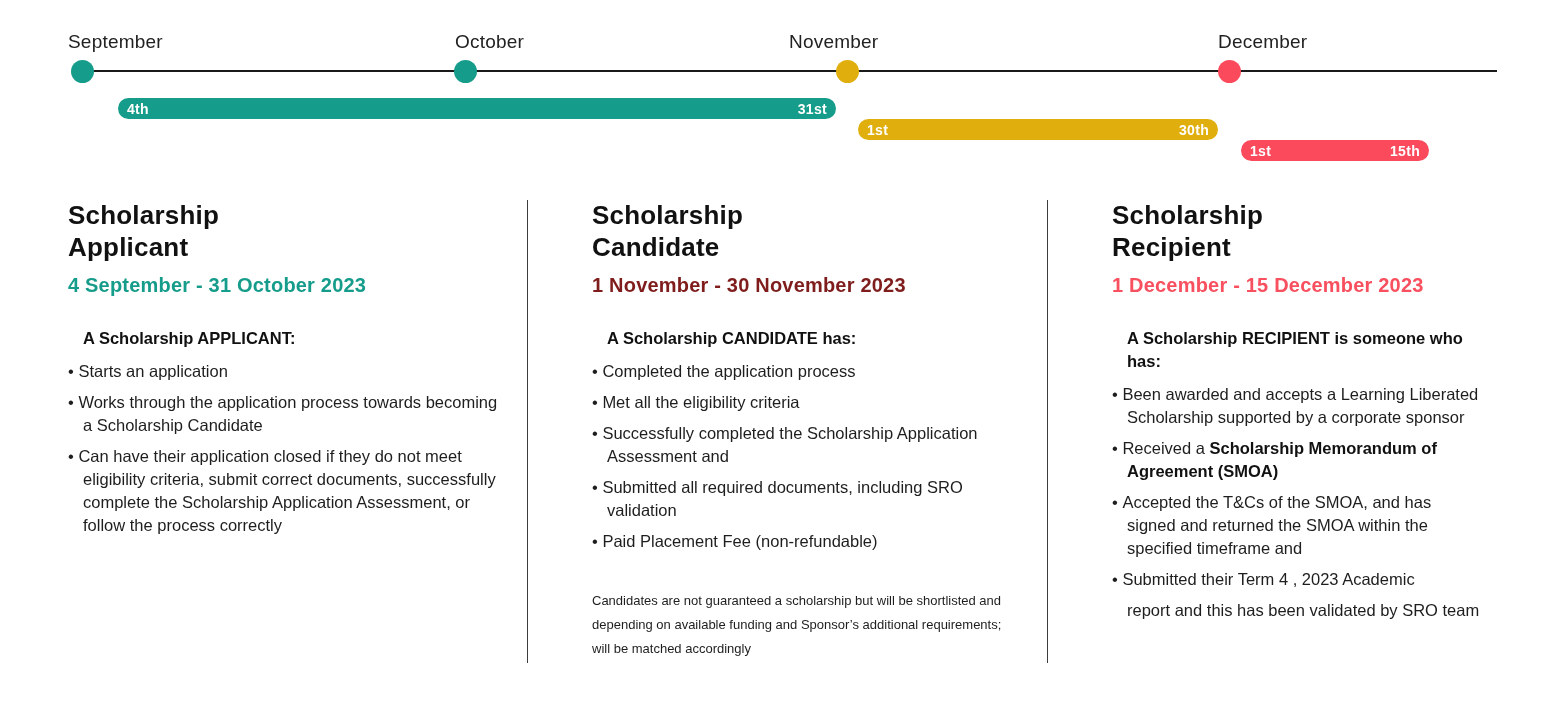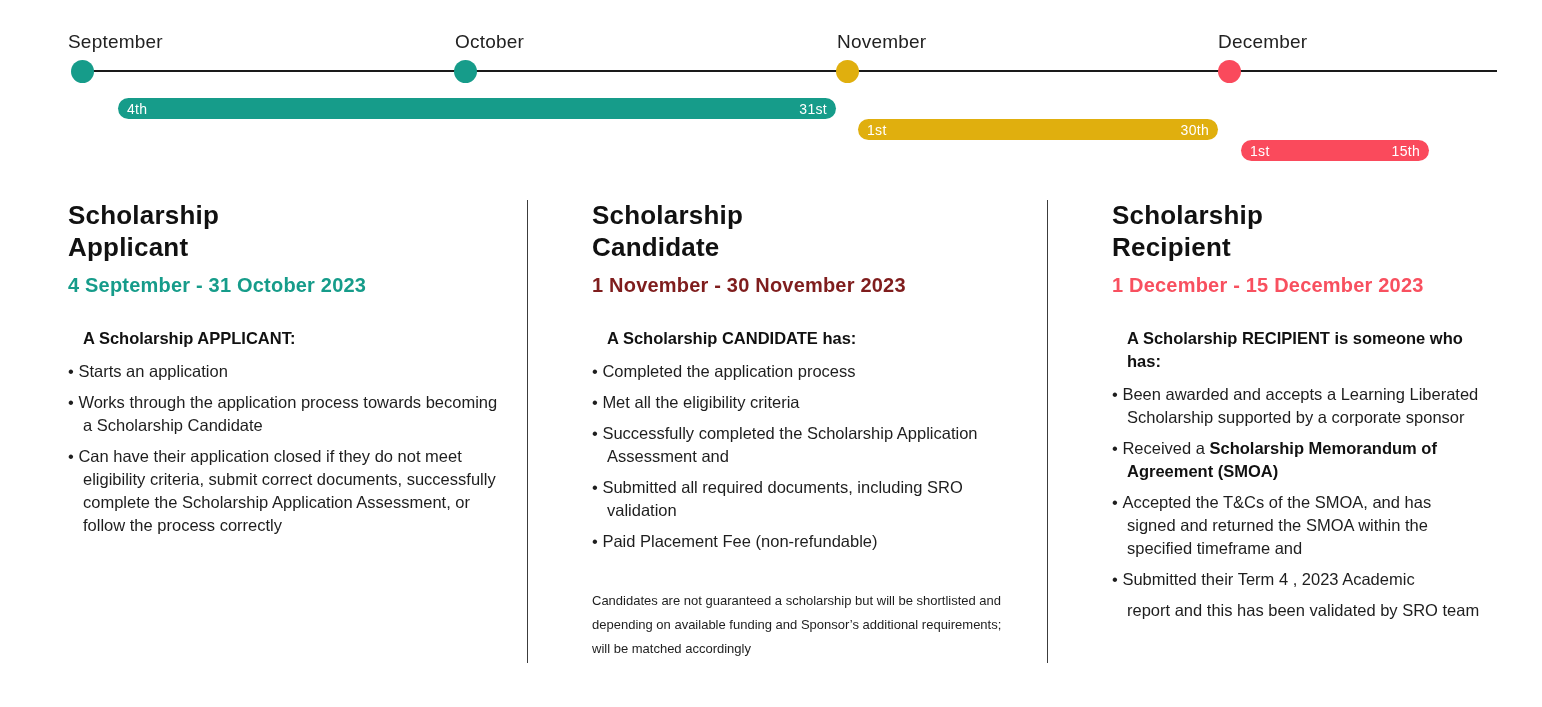--- a/index.html
+++ b/index.html
@@ -22,21 +22,21 @@
     position:absolute;top:70px;left:83px;width:1414px;height:2px;
     background:#1a1a1a;
   }
   .tl-dot{
     position:absolute;top:60px;width:23px;height:23px;border-radius:50%;
   }
   .tl-bar{
     position:absolute;height:21px;border-radius:11px;
     display:flex;align-items:center;justify-content:space-between;
     padding:8px 9px;box-sizing:border-box;
-    color:#ffffff;font-size:14px;font-weight:400;letter-spacing:.3px;
+    color:#ffffff;font-size:14px;font-weight:700;letter-spacing:.3px;
   }
 
   
   .col{position:absolute;top:199px;}
   .col-divider{
     position:absolute;top:200px;width:1px;height:463px;background:#3c3c3c;
   }
   .col-title{
     margin:0;font-size:26px;line-height:32px;font-weight:700;color:#111;
     letter-spacing:.2px;
@@ -63,21 +63,21 @@
   .bullet-part2{display:block;margin-top:8px;text-indent:0;}
 </style>
 </head>
 <body>
 
 <div class="canvas">
 
   <div>
     <span class="tl-month-label" style="left:68px">September</span>
     <span class="tl-month-label" style="left:455px">October</span>
-    <span class="tl-month-label" style="left:837px">November</span>
+    <span class="tl-month-label" style="left:789px">November</span>
     <span class="tl-month-label" style="left:1218px">December</span>
 
     <div class="tl-line"></div>
 
     <div class="tl-dot" style="left: 71px; background-color: rgb(22, 156, 138);"></div>
     <div class="tl-dot" style="left: 454px; background-color: rgb(22, 156, 138);"></div>
     <div class="tl-dot" style="left: 836px; background-color: rgb(224, 175, 14);"></div>
     <div class="tl-dot" style="left: 1218px; background-color: rgb(250, 74, 92);"></div>
 
     <div class="tl-bar" style="left: 118px; top: 98px; width: 718px; background-color: rgb(22, 156, 138);">

